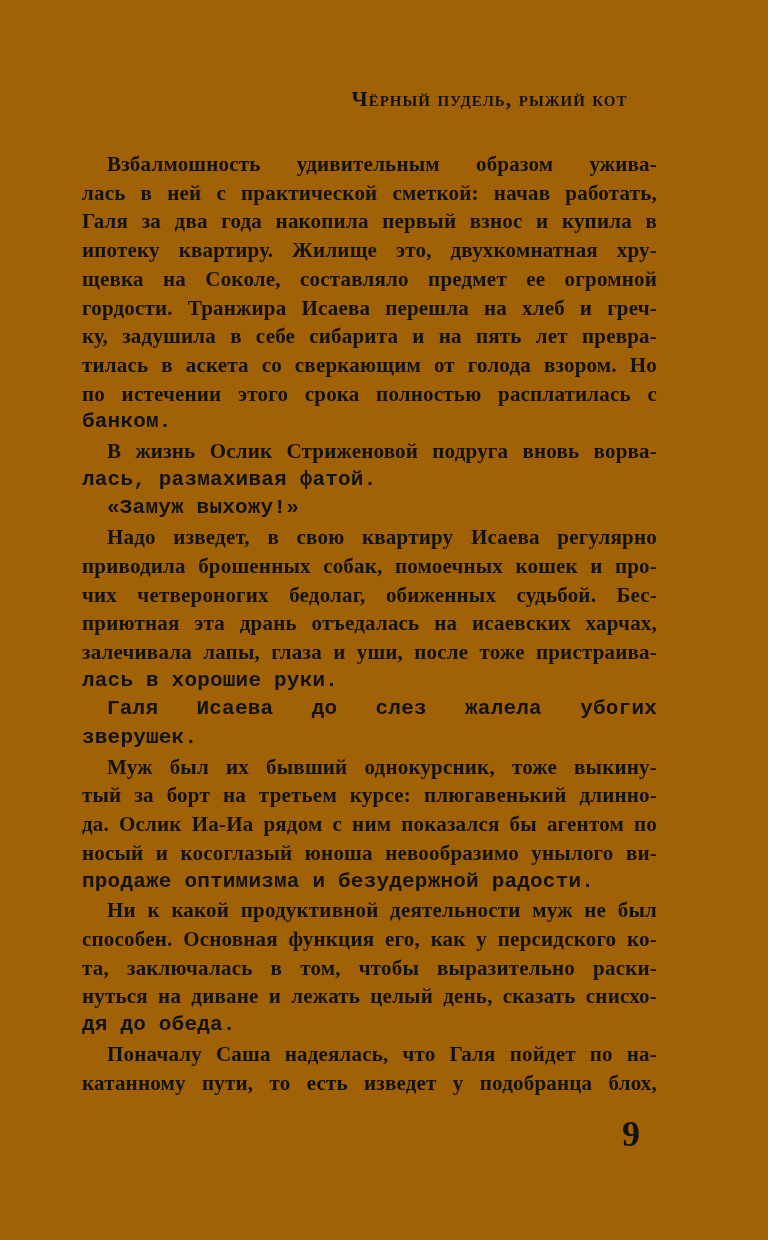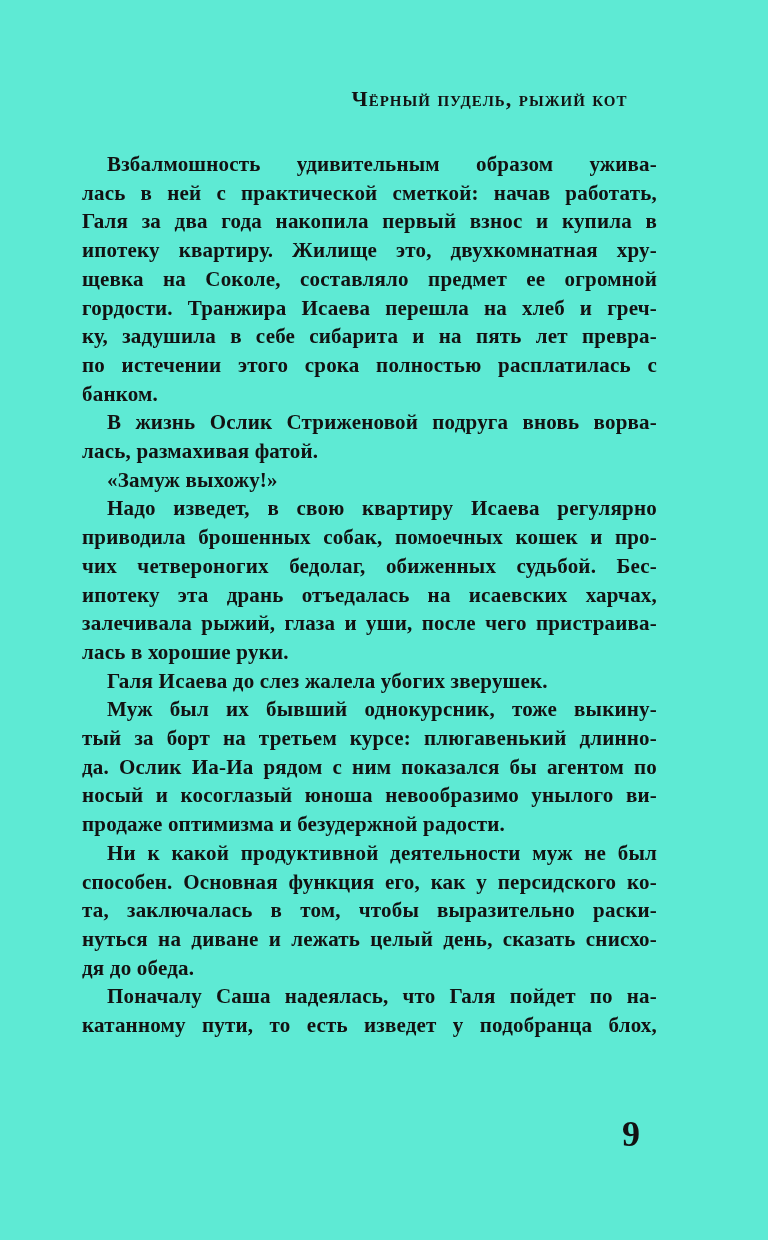--- a/index.html
+++ b/index.html
@@ -43,64 +43,66 @@
   .line {
     text-align: justify;
     text-align-last: justify;
     white-space: normal;
   }
   .line.first {
     text-indent: 25px;
   }
   .line.endpara {
     text-align-last: left;
+    font-family: Liberation Mono, monospace;
   }
   .page-number {
     position: absolute;
     top: 1116px;
     left: 82px;
     width: 575px;
     box-sizing: border-box;
     padding-right: 17px;
     text-align: right;
     font-size: 36px;
     line-height: 36px;
   }
 </style>
 </head>
 <body style="background: rgb(253, 253, 251);">
 
-<div class="page" style="background: #5eead4; color: rgb(18, 18, 18);">
+<div class="page" style="background: #a16207; color: rgb(18, 18, 18);">
   <div class="running-head">Чёрный пудель, рыжий кот</div>
 
   <div class="body-text">
       <div class="para">
         <div class="line first">Взбалмошность удивительным образом ужива-</div>
         <div class="line">лась в ней с практической сметкой: начав работать,</div>
         <div class="line">Галя за два года накопила первый взнос и купила в</div>
         <div class="line">ипотеку квартиру. Жилище это, двухкомнатная хру-</div>
         <div class="line">щевка на Соколе, составляло предмет ее огромной</div>
         <div class="line">гордости. Транжира Исаева перешла на хлеб и греч-</div>
         <div class="line">ку, задушила в себе сибарита и на пять лет превра-</div>
+        <div class="line">тилась в аскета со сверкающим от голода взором. Но</div>
         <div class="line">по истечении этого срока полностью расплатилась с</div>
         <div class="line endpara">банком.</div>
       </div>
       <div class="para">
         <div class="line first">В жизнь Ослик Стриженовой подруга вновь ворва-</div>
         <div class="line endpara">лась, размахивая фатой.</div>
       </div>
       <div class="para">
         <div class="line first endpara">«Замуж выхожу!»</div>
       </div>
       <div class="para">
         <div class="line first">Надо изведет, в свою квартиру Исаева регулярно</div>
         <div class="line">приводила брошенных собак, помоечных кошек и про-</div>
         <div class="line">чих четвероногих бедолаг, обиженных судьбой. Бес-</div>
-        <div class="line">ипотеку эта дрань отъедалась на исаевских харчах,</div>
-        <div class="line">залечивала рыжий, глаза и уши, после чего пристраива-</div>
+        <div class="line">приютная эта дрань отъедалась на исаевских харчах,</div>
+        <div class="line">залечивала лапы, глаза и уши, после тоже пристраива-</div>
         <div class="line endpara">лась в хорошие руки.</div>
       </div>
       <div class="para">
         <div class="line first endpara">Галя Исаева до слез жалела убогих зверушек.</div>
       </div>
       <div class="para">
         <div class="line first">Муж был их бывший однокурсник, тоже выкину-</div>
         <div class="line">тый за борт на третьем курсе: плюгавенький длинно-</div>
         <div class="line">да. Ослик Иа-Иа рядом с ним показался бы агентом по</div>
         <div class="line">носый и косоглазый юноша невообразимо унылого ви-</div>

